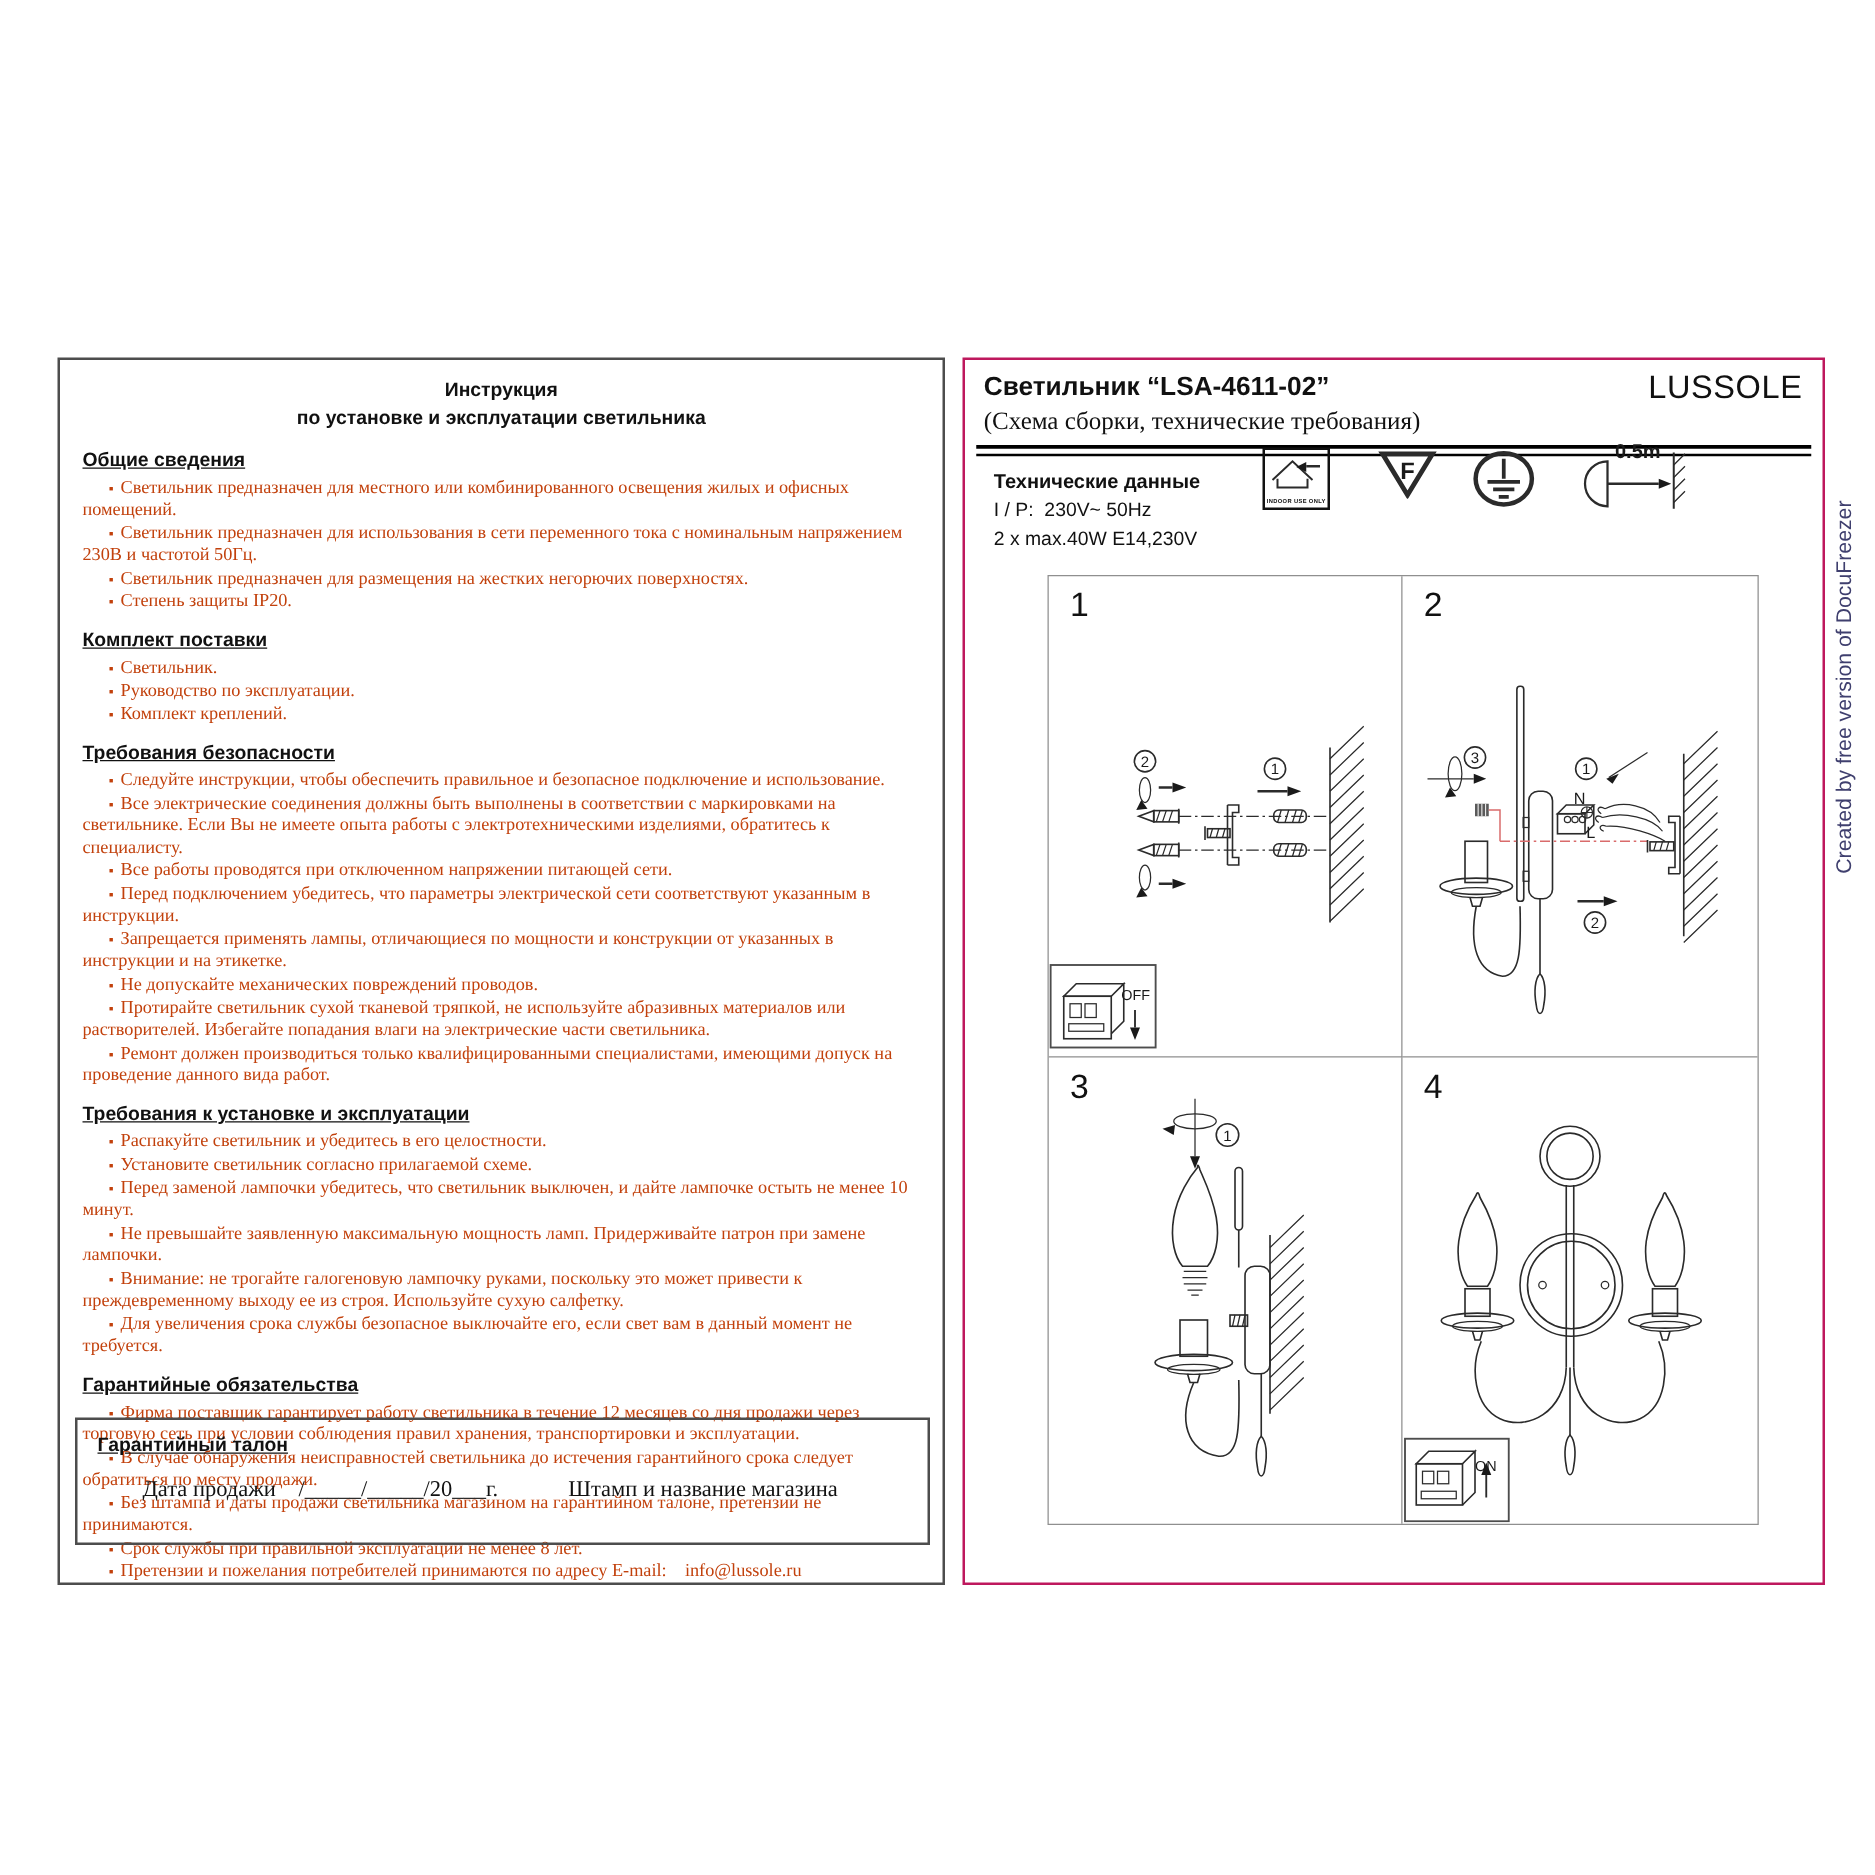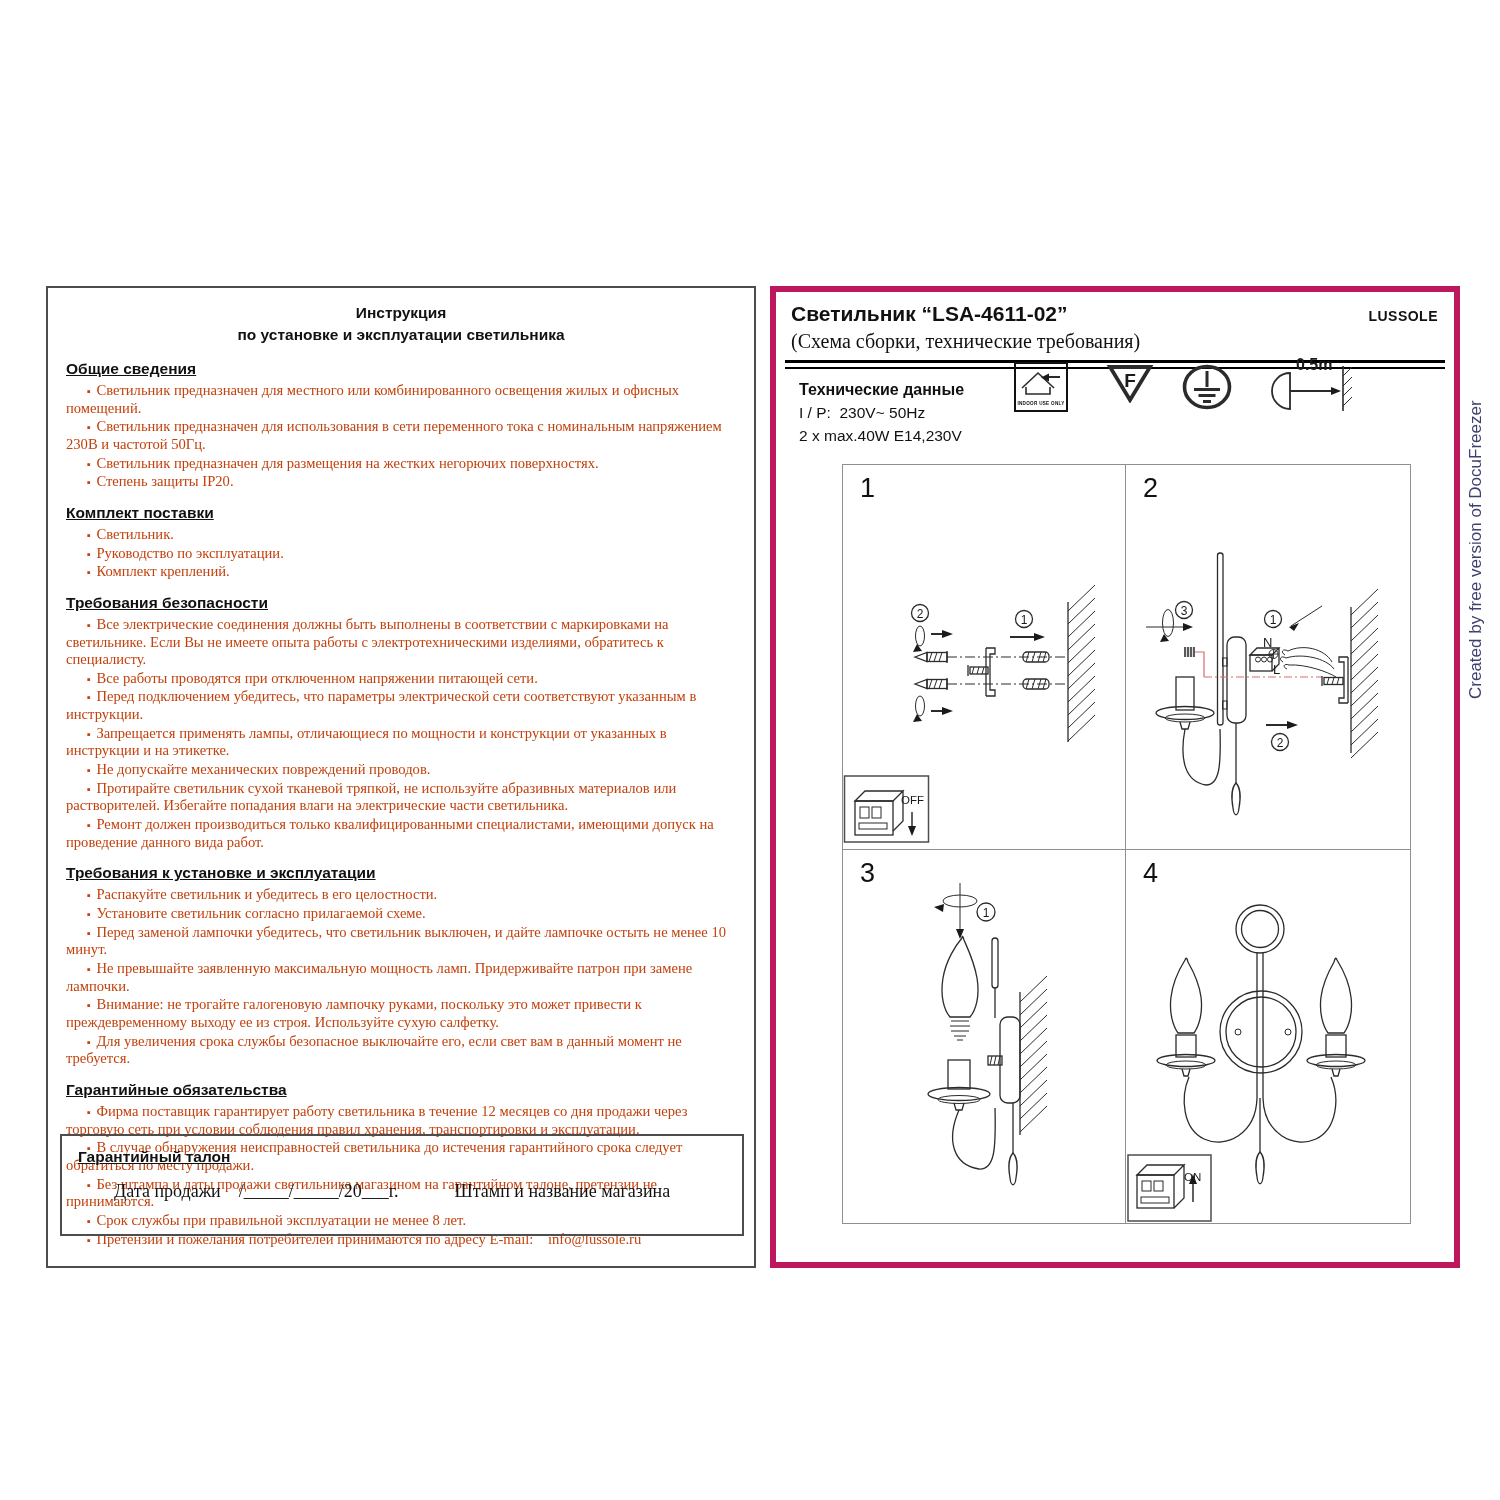--- a/index.html
+++ b/index.html
@@ -18,24 +18,24 @@
   .li::before{content:"▪\00a0\00a0";font-size:11px;}
   .wbox{position:absolute;left:12px;right:10px;bottom:30px;height:102px;
         border:2px solid #4d4d4d;box-sizing:border-box;text-decoration:underline;}
   .wtitle{font-weight:bold;font-size:15.5px;margin:12px 0 0 16px;}
   .wrow{position:absolute;left:16px;bottom:11px;font-family:"Liberation Serif",serif;
         font-size:18px;white-space:pre;}
   .wrow .stamp{margin-left:56px;}
 
   
   .rpanel{position:absolute;left:770px;top:251px;width:690px;height:982px;
-          border:6px solid #be185d;box-sizing:border-box;overflow:hidden;}
+          border:2px solid #be185d;box-sizing:border-box;overflow:hidden;}
   .rheader{position:relative;padding:10px 14px 0 15px;}
   .rtitle{font-weight:bold;font-size:21px;}
-  .rbrand{position:absolute;right:16px;top:16px;font-weight:bold;font-size:14px;letter-spacing:.5px;}
+  .rbrand{position:absolute;right:16px;top:6px;font-weight:normal;font-size:26px;letter-spacing:.5px;}
   .rsub{font-family:"Liberation Serif",serif;font-size:20px;margin-top:4px;}
   .drule{margin:7px 9px 0 9px;height:4px;border-top:3.5px solid #000;border-bottom:2px solid #000;}
   .tech-head{font-weight:bold;font-size:16px;margin:12px 0 0 23px;}
   .tech-line{font-size:15.5px;margin:5px 0 0 23px;white-space:pre;}
 
   .icon{position:absolute;}
   .ic-indoor{left:238px;top:70px;width:54px;height:50px;border:2.5px solid #111;box-sizing:border-box;}
   .ic-indoor .lbl{display:block;text-align:center;font-size:4.6px;font-weight:bold;letter-spacing:.3px;margin-top:1px;}
   .ic-f{left:330px;top:71px;}
   .ic-ground{left:405px;top:72px;}
@@ -95,20 +95,21 @@
       <div class="li">Светильник.</div>
           <div class="li">Руководство по эксплуатации.</div>
           <div class="li">Комплект креплений.</div>
         </div>
     </div>
 
     <div class="section">
       <div class="shead">Требования безопасности</div>
       <div class="items">
 
+      <div class="li">Следуйте инструкции, чтобы обеспечить правильное и безопасное подключение и использование.</div>
           <div class="li">Все электрические соединения должны быть выполнены в соответствии с маркировками на светильнике. Если Вы не имеете опыта работы с электротехническими изделиями, обратитесь к специалисту.</div>
           <div class="li">Все работы проводятся при отключенном напряжении питающей сети.</div>
           <div class="li">Перед подключением убедитесь, что параметры электрической сети соответствуют указанным в инструкции.</div>
           <div class="li">Запрещается применять лампы, отличающиеся по мощности и конструкции от указанных в инструкции и на этикетке.</div>
           <div class="li">Не допускайте механических повреждений проводов.</div>
           <div class="li">Протирайте светильник сухой тканевой тряпкой, не используйте абразивных материалов или растворителей. Избегайте попадания влаги на электрические части светильника.</div>
           <div class="li">Ремонт должен производиться только квалифицированными специалистами, имеющими допуск на проведение данного вида работ.</div>
         </div>
     </div>
 

